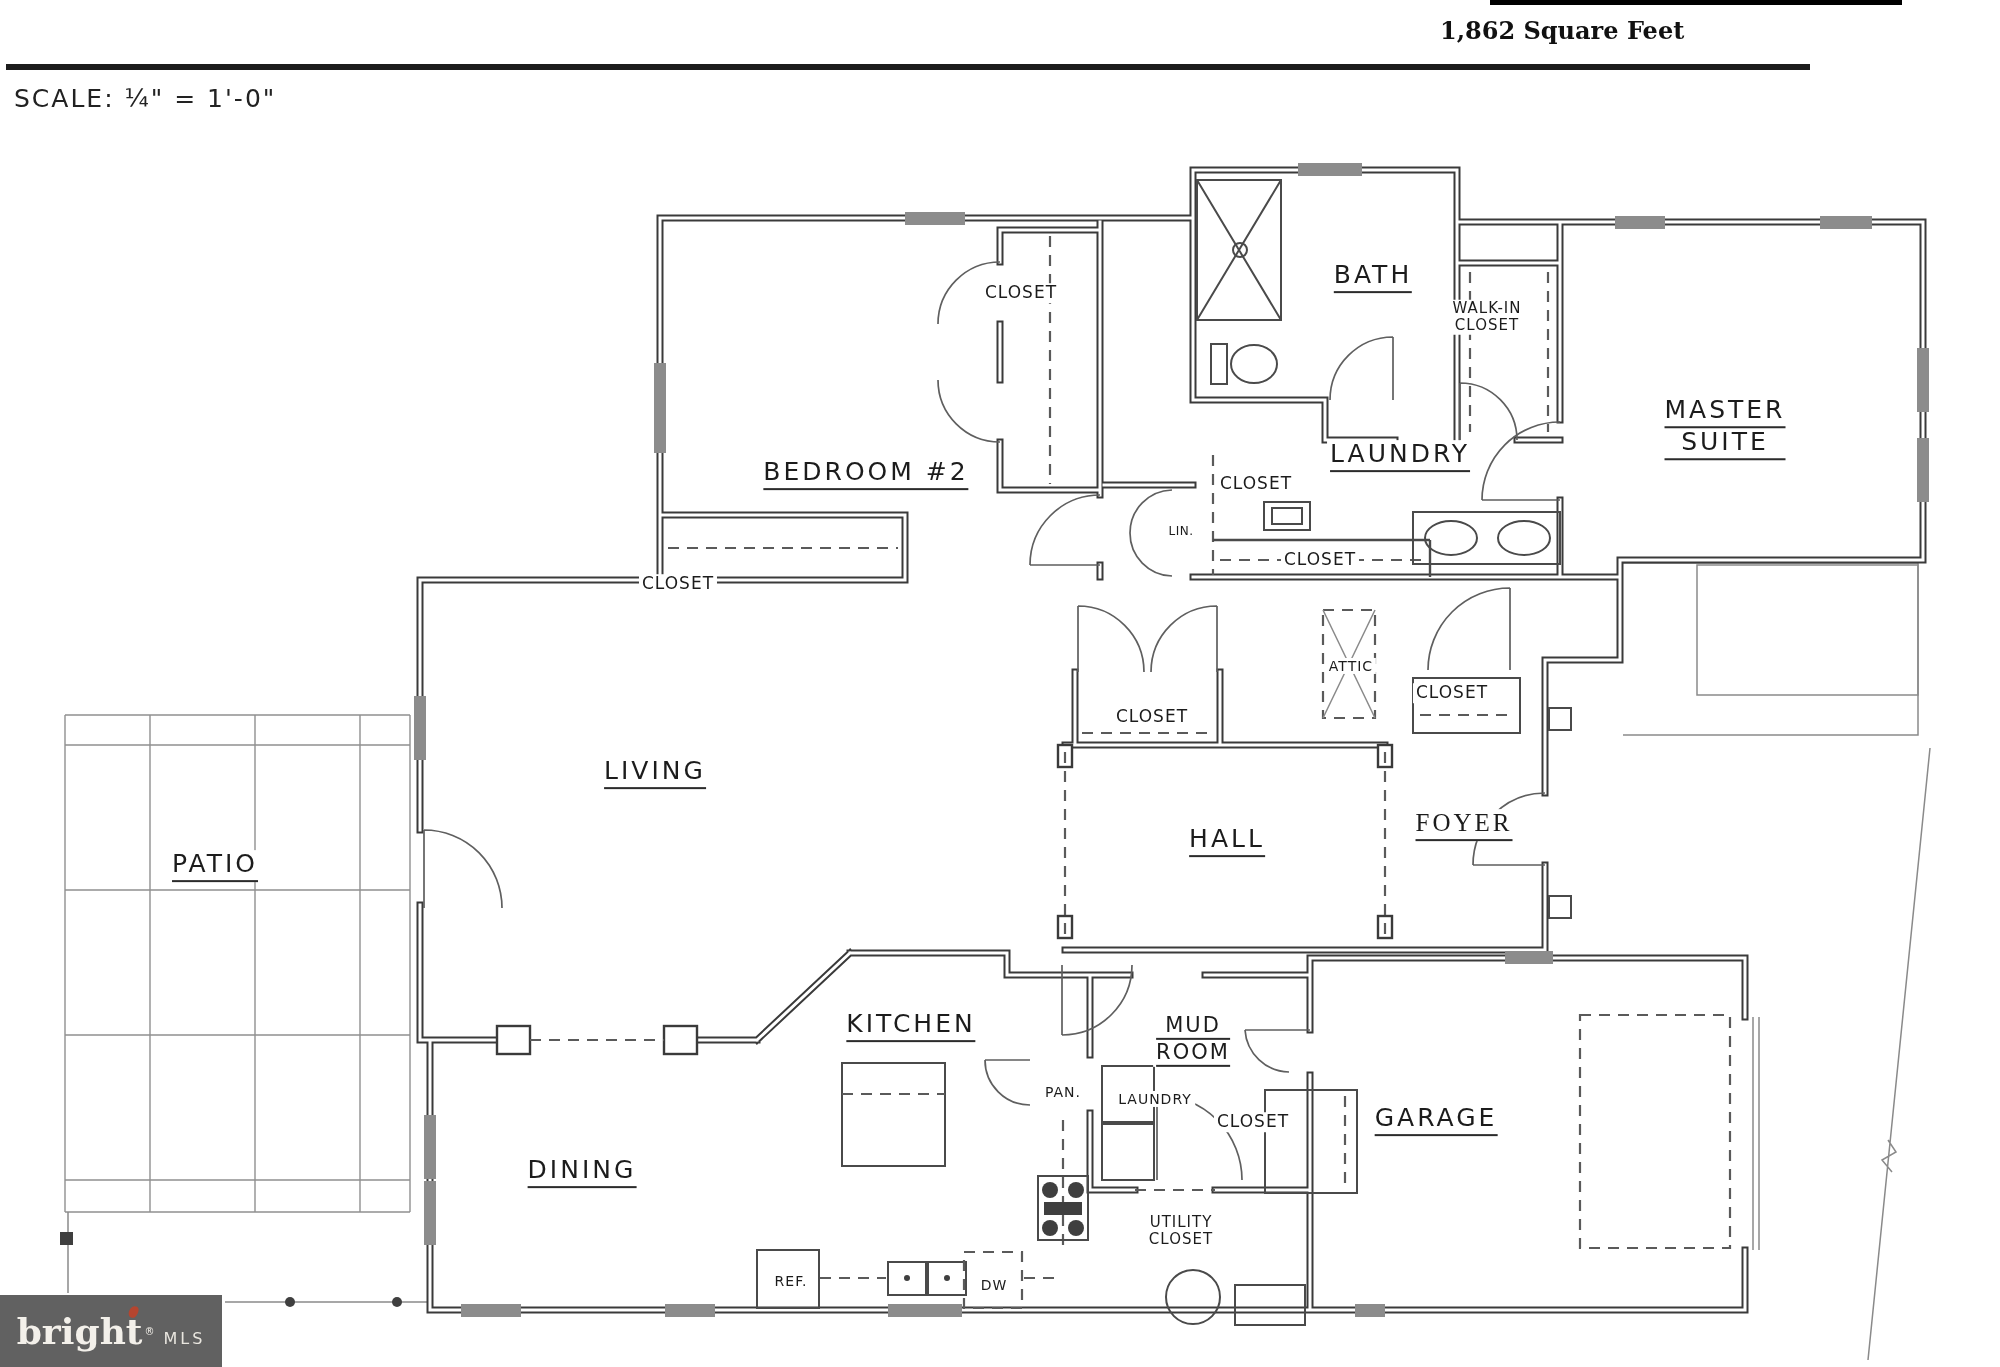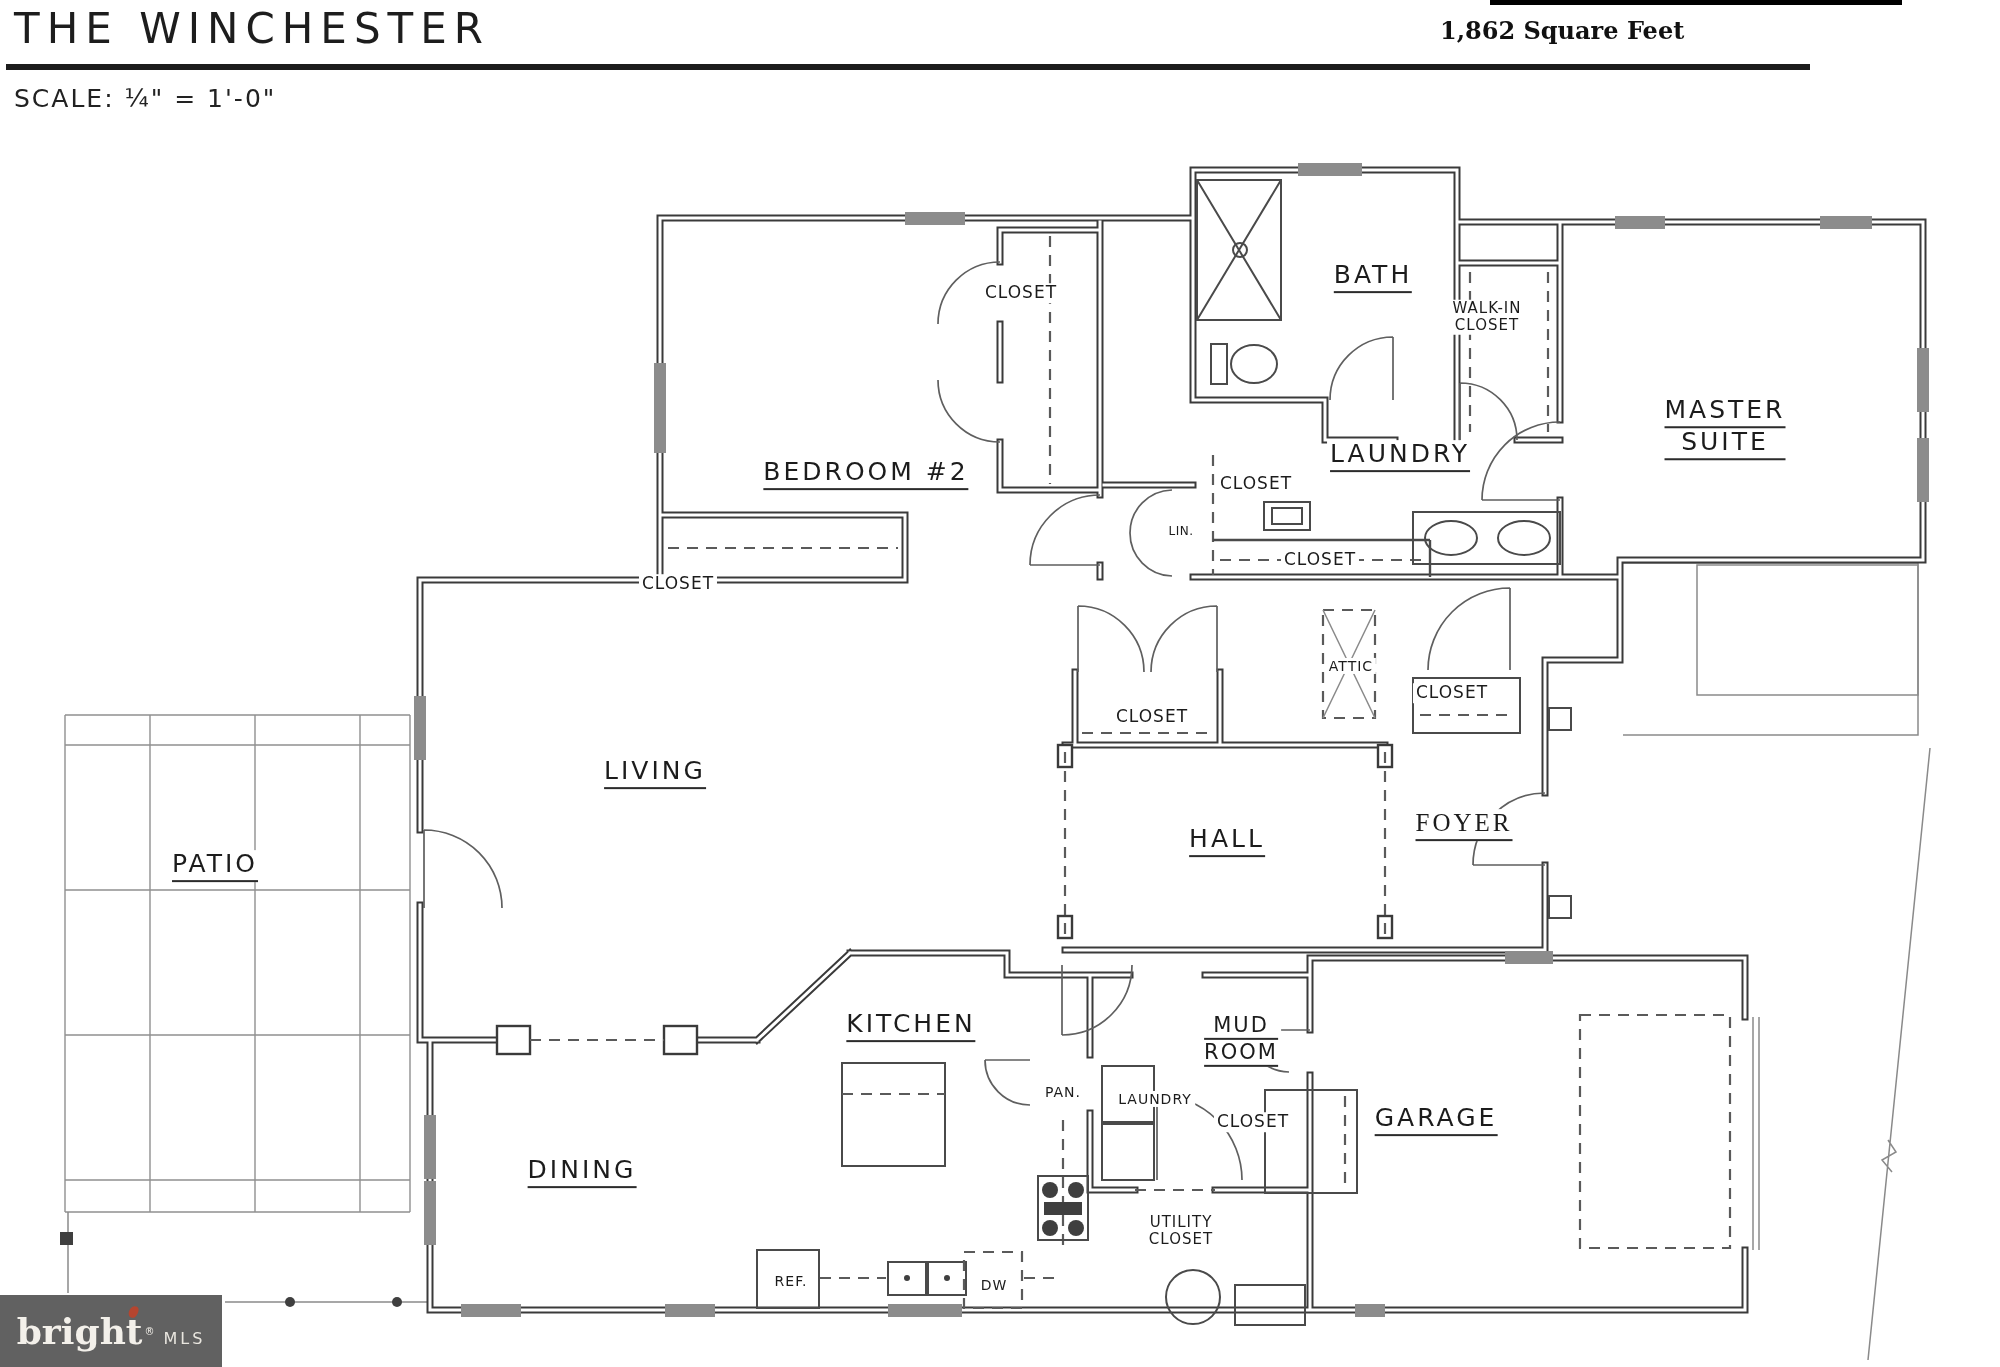--- a/index.html
+++ b/index.html
@@ -180,21 +180,20 @@
       <rect class="fix" x="757" y="1250" width="62" height="58"></rect>
       <rect class="dash" x="964" y="1252" width="58" height="56"></rect>
       <rect class="fix" x="1102" y="1066" width="52" height="56"></rect>
       <rect class="fix" x="1102" y="1124" width="52" height="56"></rect>
       <rect class="fix" x="1265" y="1090" width="92" height="103"></rect>
       <circle class="fix" cx="1193" cy="1297" r="27"></circle>
       <rect class="fix" x="1235" y="1285" width="70" height="40"></rect>
     </g>
   </svg>
 
-  <div id="title">THE WINCHESTER</div>
   <div id="title-rule"></div>
   <div id="top-bar"></div>
   <div id="sqft">1,862 Square Feet</div>
   <div id="scale">SCALE: ¼" = 1'-0"</div>
 
   <div class="lbl lz-a u" style="left:1343px;top:277px;margin-left:30px;"><span>BATH</span></div>
   <div class="lbl lz-w stack" style="left:1487px;top:317px;">
       <span>WALK-IN</span>
       <span>CLOSET</span>
     </div>
@@ -210,21 +209,21 @@
   <div class="lbl lz-c" style="left:1320px;top:560px;"><span>CLOSET</span></div>
   <div class="lbl lz-c" style="left:678px;top:584px;"><span>CLOSET</span></div>
   <div class="lbl lz-d" style="left:1351px;top:666px;"><span>ATTIC</span></div>
   <div class="lbl lz-c" style="left:1452px;top:693px;"><span>CLOSET</span></div>
   <div class="lbl lz-c" style="left:1152px;top:717px;"><span>CLOSET</span></div>
   <div class="lbl lz-a u" style="left:655px;top:773px;"><span>LIVING</span></div>
   <div class="lbl lz-a u" style="left:1464px;top:825px;font-family:Liberation Serif, serif;"><span>FOYER</span></div>
   <div class="lbl lz-a u" style="left:1227px;top:841px;"><span>HALL</span></div>
   <div class="lbl lz-a u" style="left:215px;top:866px;"><span>PATIO</span></div>
   <div class="lbl lz-a u" style="left:911px;top:1026px;"><span>KITCHEN</span></div>
-  <div class="lbl lz-b u stack" style="left:1193px;top:1040px;margin-left:48px;">
+  <div class="lbl lz-b u stack" style="left:1193px;top:1040px;">
       <span>MUD</span>
       <span>ROOM</span>
     </div>
   <div class="lbl lz-d" style="left:1063px;top:1092px;"><span>PAN.</span></div>
   <div class="lbl lz-d" style="left:1155px;top:1099px;"><span>LAUNDRY</span></div>
   <div class="lbl lz-c" style="left:1253px;top:1122px;"><span>CLOSET</span></div>
   <div class="lbl lz-a u" style="left:1436px;top:1120px;"><span>GARAGE</span></div>
   <div class="lbl lz-a u" style="left:582px;top:1172px;"><span>DINING</span></div>
   <div class="lbl lz-d" style="left:791px;top:1281px;"><span>REF.</span></div>
   <div class="lbl lz-d" style="left:994px;top:1285px;"><span>DW</span></div>

